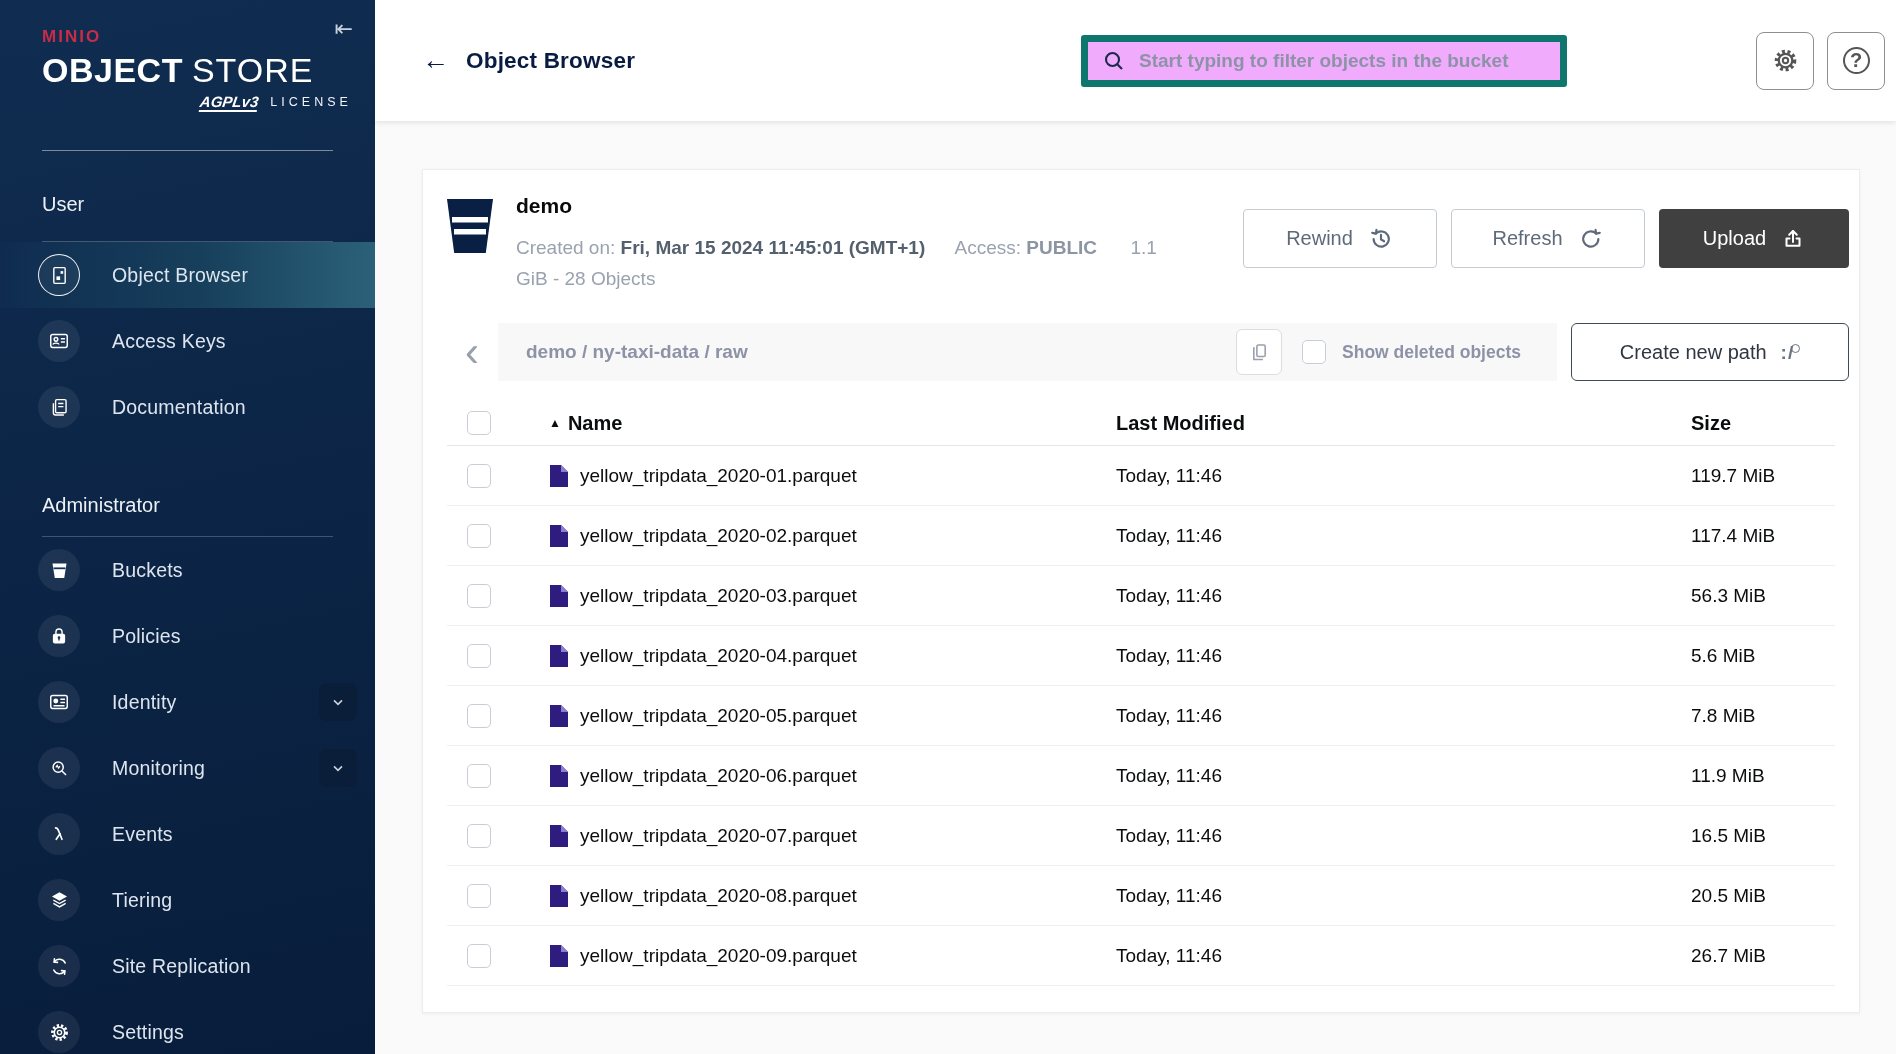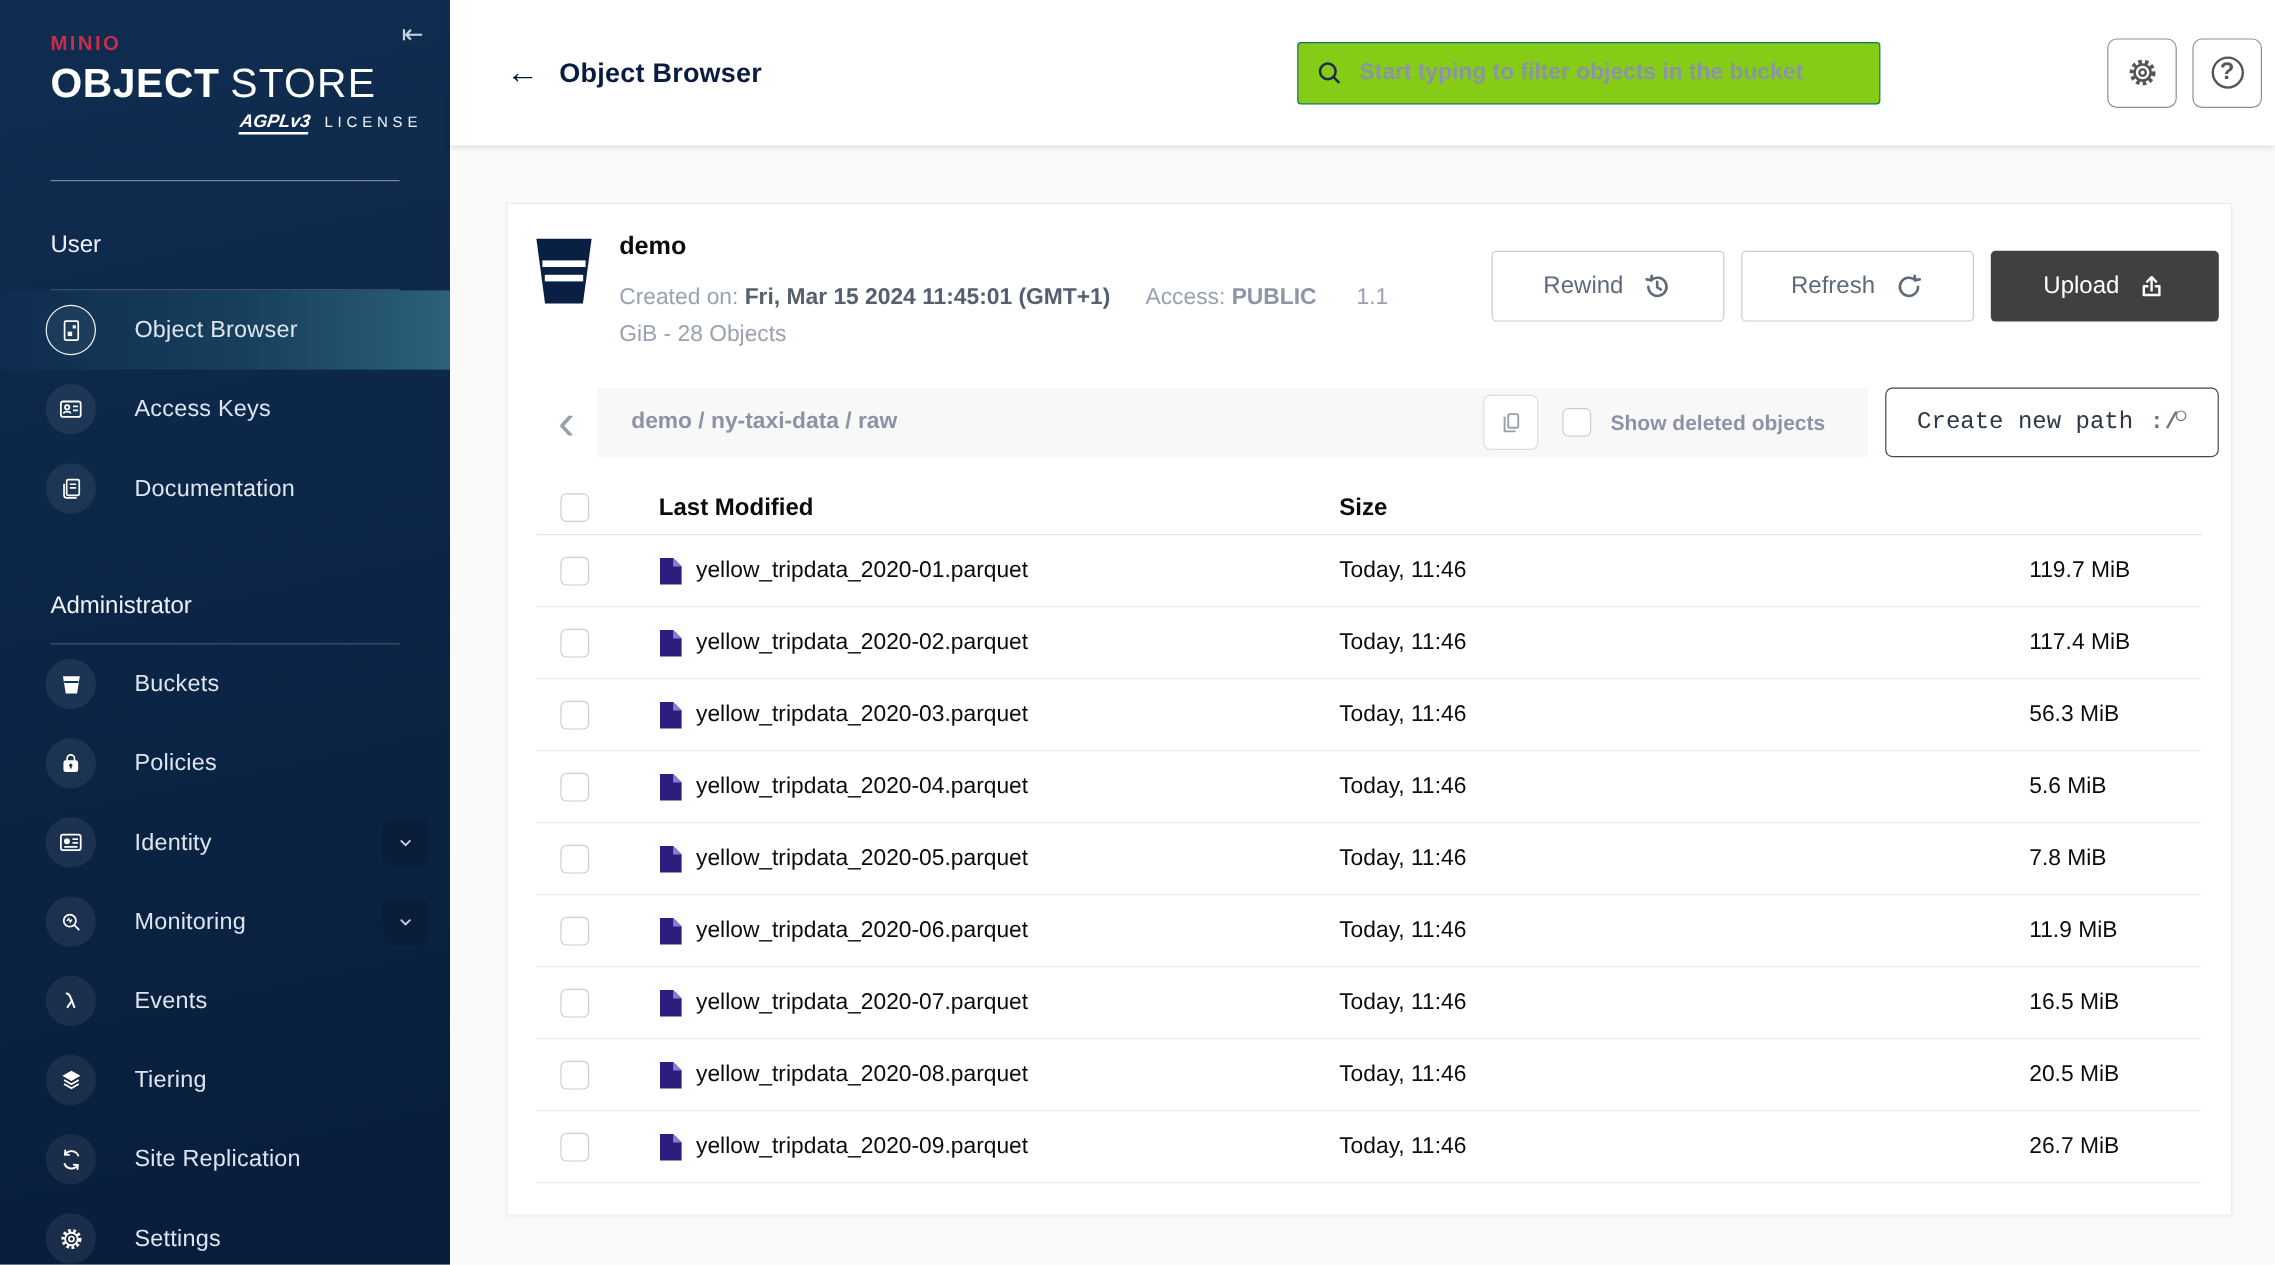--- a/index.html
+++ b/index.html
@@ -56,22 +56,22 @@
   .topbar {
     height:121px; background:#fff; display:flex; align-items:center;
     padding:0 11px 0 47px; box-shadow:0 2px 5px rgba(0,0,0,0.09);
     position:relative; z-index:2;
   }
   .title-wrap { display:flex; align-items:center; gap:17px; width:470px; }
   .back-arrow { font-size:27px; font-weight:700; color:#081C42; cursor:pointer; line-height:1; }
   .page-title { font-size:22.5px; font-weight:700; color:#081C42; letter-spacing:0.2px; }
   .search-wrap { flex:1; display:flex; justify-content:center; }
   .search-box {
-    width:486px; height:52px; border:1px solid #0f766e; border-radius:3px;
-    display:flex; align-items:center; padding:0 14px; gap:13px; background:#84cc16;
+    width:486px; height:52px; border:7px solid #0f766e; border-radius:3px;
+    display:flex; align-items:center; padding:0 14px; gap:13px; background:#f0abfc;
   }
   .search-box input {
     border:none; outline:none; flex:1; font-size:19px; font-weight:600;
     font-family:"Liberation Sans",sans-serif; color:#3C4858; background:transparent;
   }
   .search-box input::placeholder { color:#8C93A6; opacity:1; }
   .topbar-actions { display:flex; gap:13px; }
   .icon-btn {
     width:58px; height:58px; background:#fff; border:1px solid #8F8F8F; border-radius:8px;
     display:flex; align-items:center; justify-content:center; cursor:pointer; color:#555;
@@ -115,21 +115,21 @@
     display:flex; align-items:center; justify-content:center; cursor:pointer; flex:none;
   }
   .cb {
     width:24px; height:24px; background:#fff; border:1px solid #C9CED6; border-radius:5px;
     cursor:pointer; flex:none;
   }
   .show-deleted-label { color:#8C93A6; font-weight:700; font-size:17.5px; margin:0 22px 0 -4px; cursor:pointer; }
   .create-path-btn {
     width:278px; height:58px; background:#fff; border:1px solid #3F4A57; border-radius:6px;
     color:#2F3742; font-size:20px; display:flex; align-items:center; justify-content:center; gap:14px;
-    cursor:pointer; flex:none; font-family:Liberation Mono, monospace;
+    cursor:pointer; flex:none; font-family:Liberation Sans, sans-serif;
   }
   .path-glyph { font-size:19px; font-weight:700; color:#6B7480; letter-spacing:1px; }
   .path-glyph-circle { display:inline-block; width:9px; height:9px; border:1.8px solid #6B7480; border-radius:50%; margin-left:-3px; transform:translateY(-6px) rotate(0deg); }
   
   .table { margin:20px 24px 0 24px; }
   .tgrid { display:grid; grid-template-columns:82px 567px 575px auto; align-items:center; padding-left:20px; }
   .thead { height:45px; border-bottom:1px solid #E4E6E8; font-weight:700; font-size:20px; color:#0B0C0E; }
   .sort-tri { font-size:12px; margin-right:7px; vertical-align:3px; }
   .trow { height:60px; border-bottom:1px solid #F0F0F0; font-size:19px; color:#0B0C0E; cursor:pointer; }
   .name-cell { display:flex; align-items:center; gap:11px; }
@@ -382,20 +382,21 @@
         </div>
         <button class="create-path-btn">
           <span>Create new path</span>
           <span><span class="path-glyph">:/</span><span class="path-glyph-circle"></span></span>
         </button>
       </div>
 
       <div class="table">
         <div class="tgrid thead">
           <span class="cb"></span>
+          <span class="th-name"><span class="sort-tri">▲</span><span>Name</span></span>
           <span>Last Modified</span>
           <span>Size</span>
         </div>
 
         <div class="tgrid trow">
           <span class="cb"></span>
           <span class="name-cell">
               <svg width="20" height="24" viewBox="0 0 20 24">
                 <path d="M1 1 h11 l7 7 v15 h-18 z" fill="#2E1C7E"></path>
                 <path d="M12 1 l7 7 h-7 z" fill="#8A7DD6"></path>

